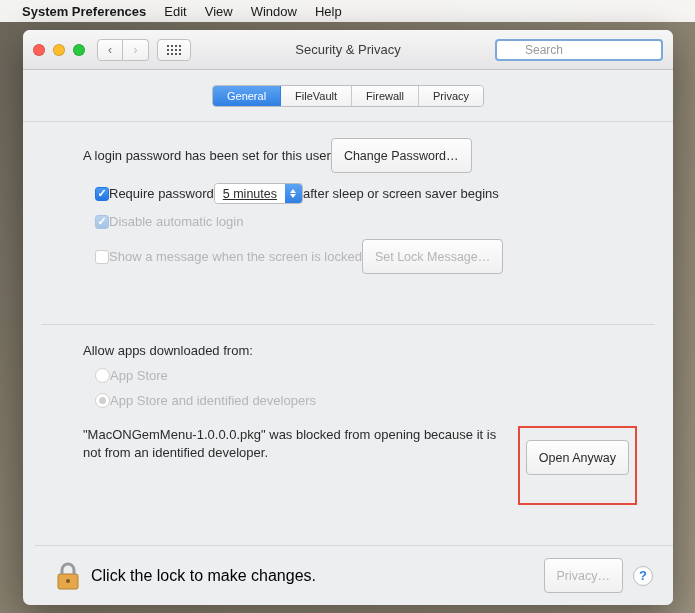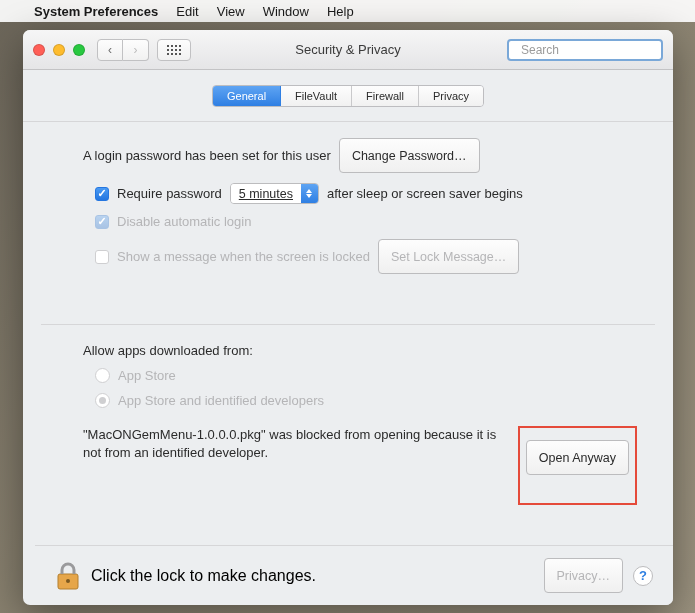--- a/index.html
+++ b/index.html
@@ -1,50 +1,50 @@
 <!DOCTYPE html>
 <html><head>
 <meta charset="utf-8">
 <style>
   * { box-sizing: border-box; margin: 0; padding: 0; font-family: -apple-system, "Helvetica Neue", Helvetica, Arial, sans-serif; }
   body { width: 695px; height: 613px; background: linear-gradient(135deg, #6b6559 0%, #8a8270 50%, #9b927f 100%); overflow: hidden; }
   
-  .menubar { height: 22px; background: rgba(255,255,255,0.92); display: flex; align-items: center; padding: 0 16px; font-size: 13px; color: #1a1a1a; gap: 18px; }
+  .menubar { height: 22px; background: rgba(255,255,255,0.92); display: flex; align-items: center; padding: 0 4px; font-size: 13px; color: #1a1a1a; gap: 18px; }
   .menubar .apple { font-size: 15px; }
   .menubar .app-name { font-weight: 600; }
   .menubar span { cursor: default; }
   
   .window { position: absolute; top: 30px; left: 23px; width: 650px; height: 575px; background: #eceef0; border-radius: 7px; box-shadow: 0 12px 40px rgba(0,0,0,0.4); overflow: hidden; }
   .titlebar { height: 40px; background: linear-gradient(#f6f6f6, #e5e5e7); border-bottom: 1px solid #c3c3c5; display: flex; align-items: center; padding: 0 10px; position: relative; }
   .traffic { display: flex; gap: 8px; }
   .dot { width: 12px; height: 12px; border-radius: 50%; border: 0.5px solid rgba(0,0,0,0.15); }
   .dot.red { background: #ff5f57; }
   .dot.yellow { background: #febc2e; }
   .dot.green { background: #28c840; }
   .nav-buttons { display: flex; margin-left: 12px; }
   .nav-btn { width: 26px; height: 22px; background: linear-gradient(#fdfdfd,#f1f1f1); border: 1px solid #c1c1c3; display:flex; align-items:center; justify-content:center; font-size: 12px; color:#6b6b6b; }
   .nav-btn:first-child { border-radius: 4px 0 0 4px; }
   .nav-btn:last-child { border-radius: 0 4px 4px 0; border-left: none; color:#bdbdbd;}
   .grid-btn { width: 34px; height: 22px; margin-left: 8px; background: linear-gradient(#fdfdfd,#f1f1f1); border:1px solid #c1c1c3; border-radius:4px; display:flex; align-items:center; justify-content:center; }
   .grid-dots { display:grid; grid-template-columns: repeat(4,2px); grid-template-rows: repeat(3,2px); gap:2px; }
   .grid-dots i { display:block; width:2px; height:2px; background:#555; }
   .title { position:absolute; left:0; right:0; text-align:center; font-size:13px; color:#3b3b3b; pointer-events:none; }
-  .search { margin-left:auto; width:156px; height:22px; border:2px solid #7aa8d8; border-radius:4px; background:#fff; display:flex; align-items:center; padding:0 8px; gap:4px; }
+  .search { margin-left:auto; width:168px; height:22px; border:2px solid #7aa8d8; border-radius:4px; background:#fff; display:flex; align-items:center; padding:0 24px; gap:4px; }
   .search svg { width:12px; height:12px; }
   .search input { border:none; outline:none; font-size:12px; flex:1; background:transparent; color:#333; }
   .search input::placeholder { color:#9b9b9b; }
   
   .tabs-row { height:52px; background:#eceef0; display:flex; align-items:center; justify-content:center; border-bottom:1px solid #d6d6d8; }
   .seg { display:flex; border:1px solid #bdbdc0; border-radius:4px; overflow:hidden; height:22px; }
   .seg-item { padding: 0 14px; font-size:11px; display:flex; align-items:center; background:linear-gradient(#fdfdfd,#f1f1f1); color:#2b2b2b; border-right:1px solid #c9c9cb; cursor:default; }
   .seg-item:last-child { border-right:none; }
   .seg-item.active { background:linear-gradient(#5ea4f3,#2f7fe3); color:#fff; border-right-color:#2f7fe3; }
   
   .content { padding: 16px 36px 0 36px; font-size:13px; color:#2b2b2b; }
-  .row { display:flex; align-items:center; gap:8px; margin-bottom:10px; }
+  .row { display:flex; align-items:center; margin-bottom:10px; }
   .flat-btn { padding: 2px 12px; height:35px; font-size:12.5px; background:linear-gradient(#fdfdfd,#f0f0f0); border:1px solid #bcbcbe; border-radius:4px; color:#2b2b2b; display:inline-flex; align-items:center; }
   .flat-btn.disabled { color:#b5b5b7; }
   .checkbox { width:14px; height:14px; border:1px solid #b6b6b8; border-radius:3px; background:#fff; display:inline-flex; align-items:center; justify-content:center; flex-shrink:0; }
   .checkbox.checked { background:linear-gradient(#4a9af3,#2476e0); border-color:#2476e0; }
   .checkbox.checked::after { content:"✓"; color:#fff; font-size:11px; font-weight:bold; line-height:1; }
   .checkbox.dim { border-color:#cfcfd1; }
   .checkbox.checked.dim { background:linear-gradient(#b9d3f0,#a8c3e4); border-color:#a8c3e4; }
   .dim-text { color:#b5b5b7; }
   .select { display:inline-flex; align-items:center; height:21px; border:1px solid #bcbcbe; border-radius:4px; overflow:hidden; }
   .select .val { padding: 0 8px; font-size:12.5px; background:#fff; display:flex; align-items:center; height:100%; min-width:70px;text-decoration:underline; }

